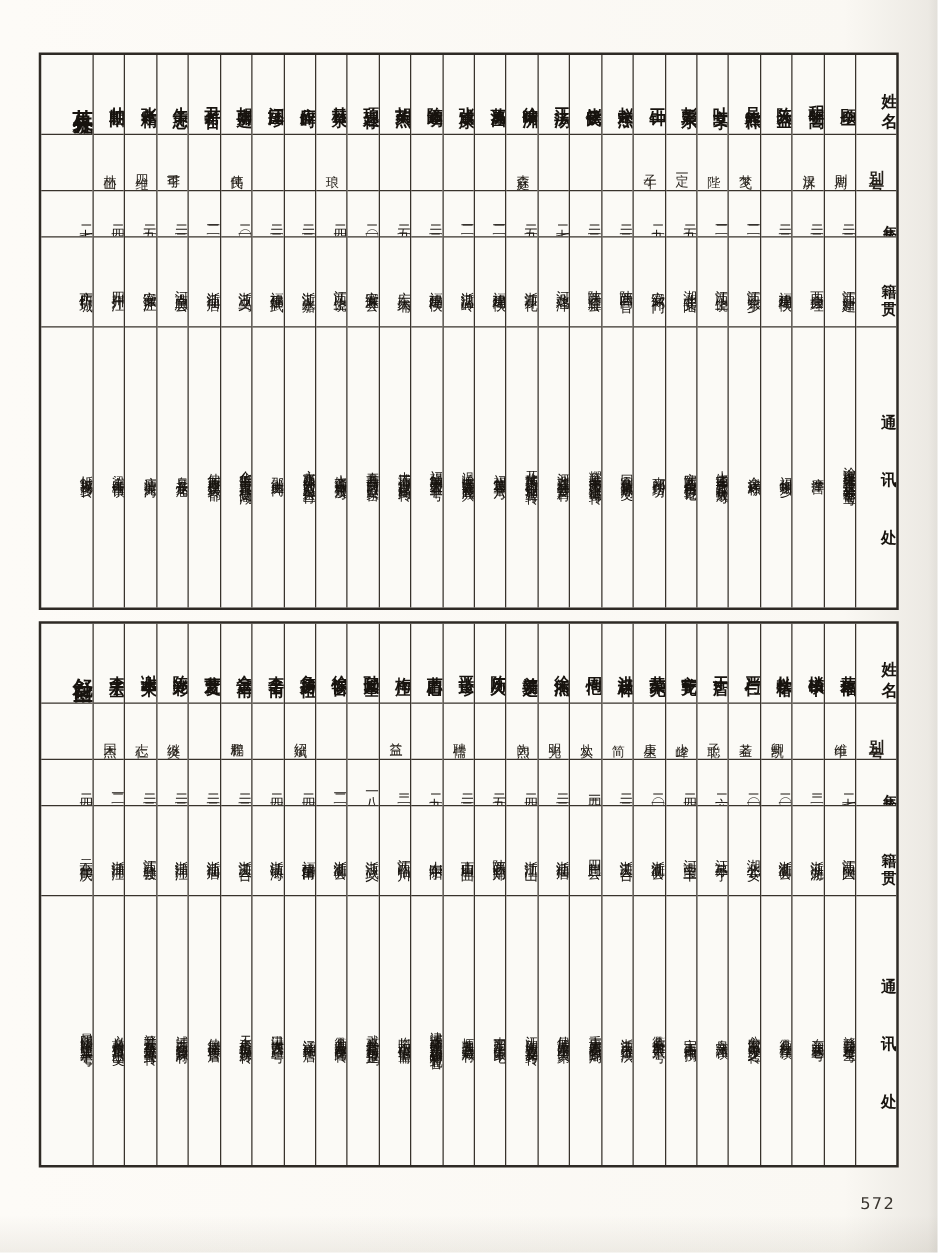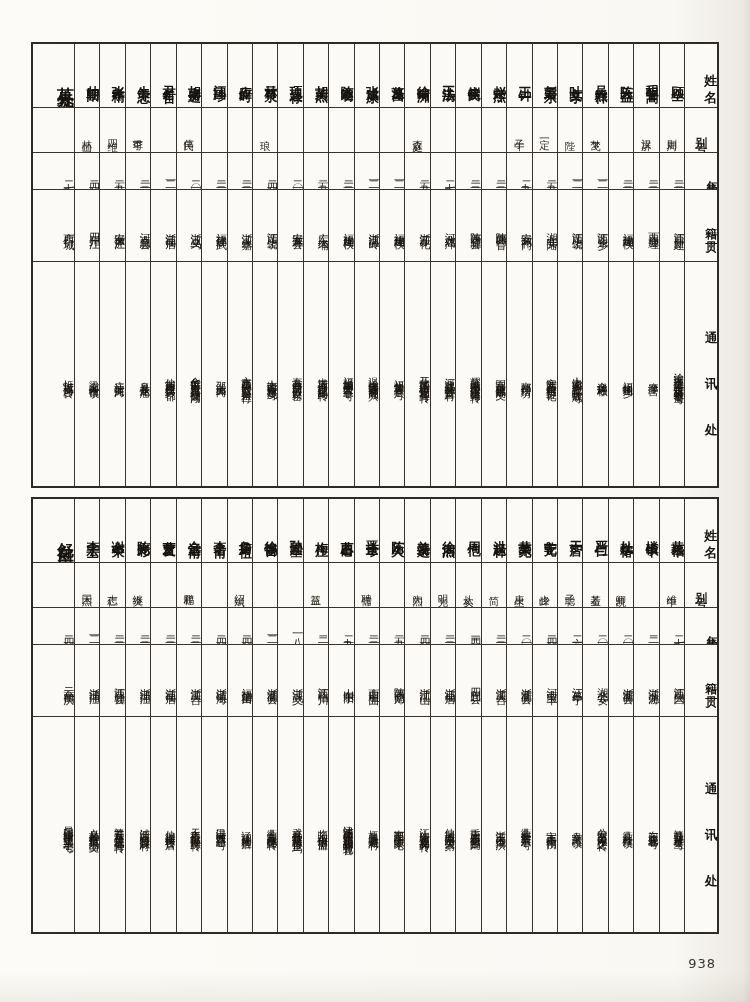--- a/index.html
+++ b/index.html
@@ -430,14 +430,14 @@
     <div class="cell address vcell">赣县龙口圩黄生号</div>
   </div>
       <div class="col header-col">
     <div class="cell name vcell hdr h-name">姓名</div>
     <div class="cell alias vcell hdr h-alias">别号</div>
     <div class="cell age vcell hdr h-age">年龄</div>
     <div class="cell place vcell hdr h-place">籍贯</div>
     <div class="cell address vcell hdr h-address">通讯处</div>
   </div>
     </div>
-  <div class="page-number">938</div>
+  <div class="page-number">572</div>
 </div>
 
 </body></html>

